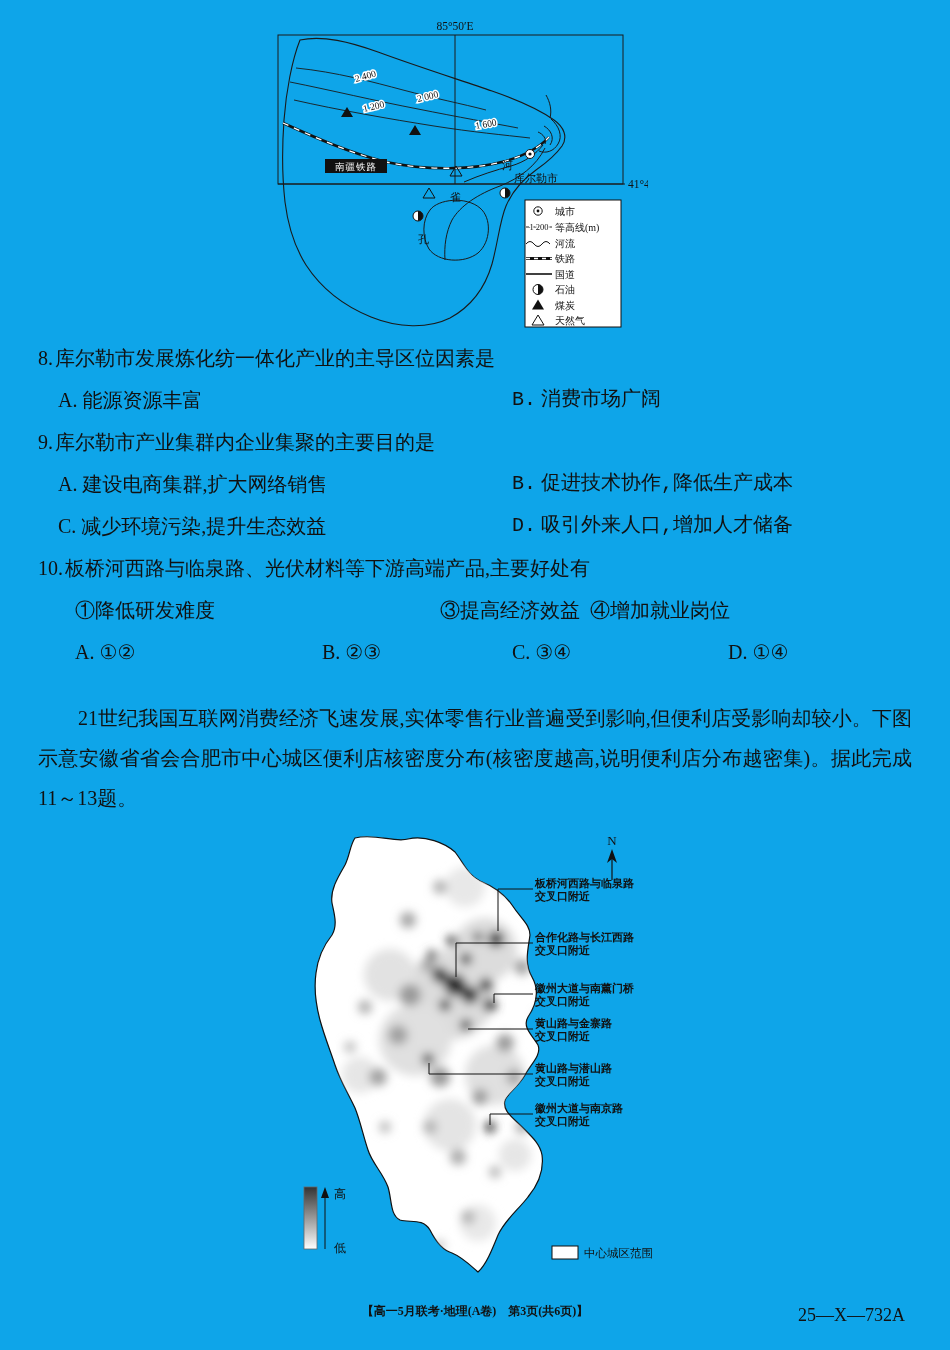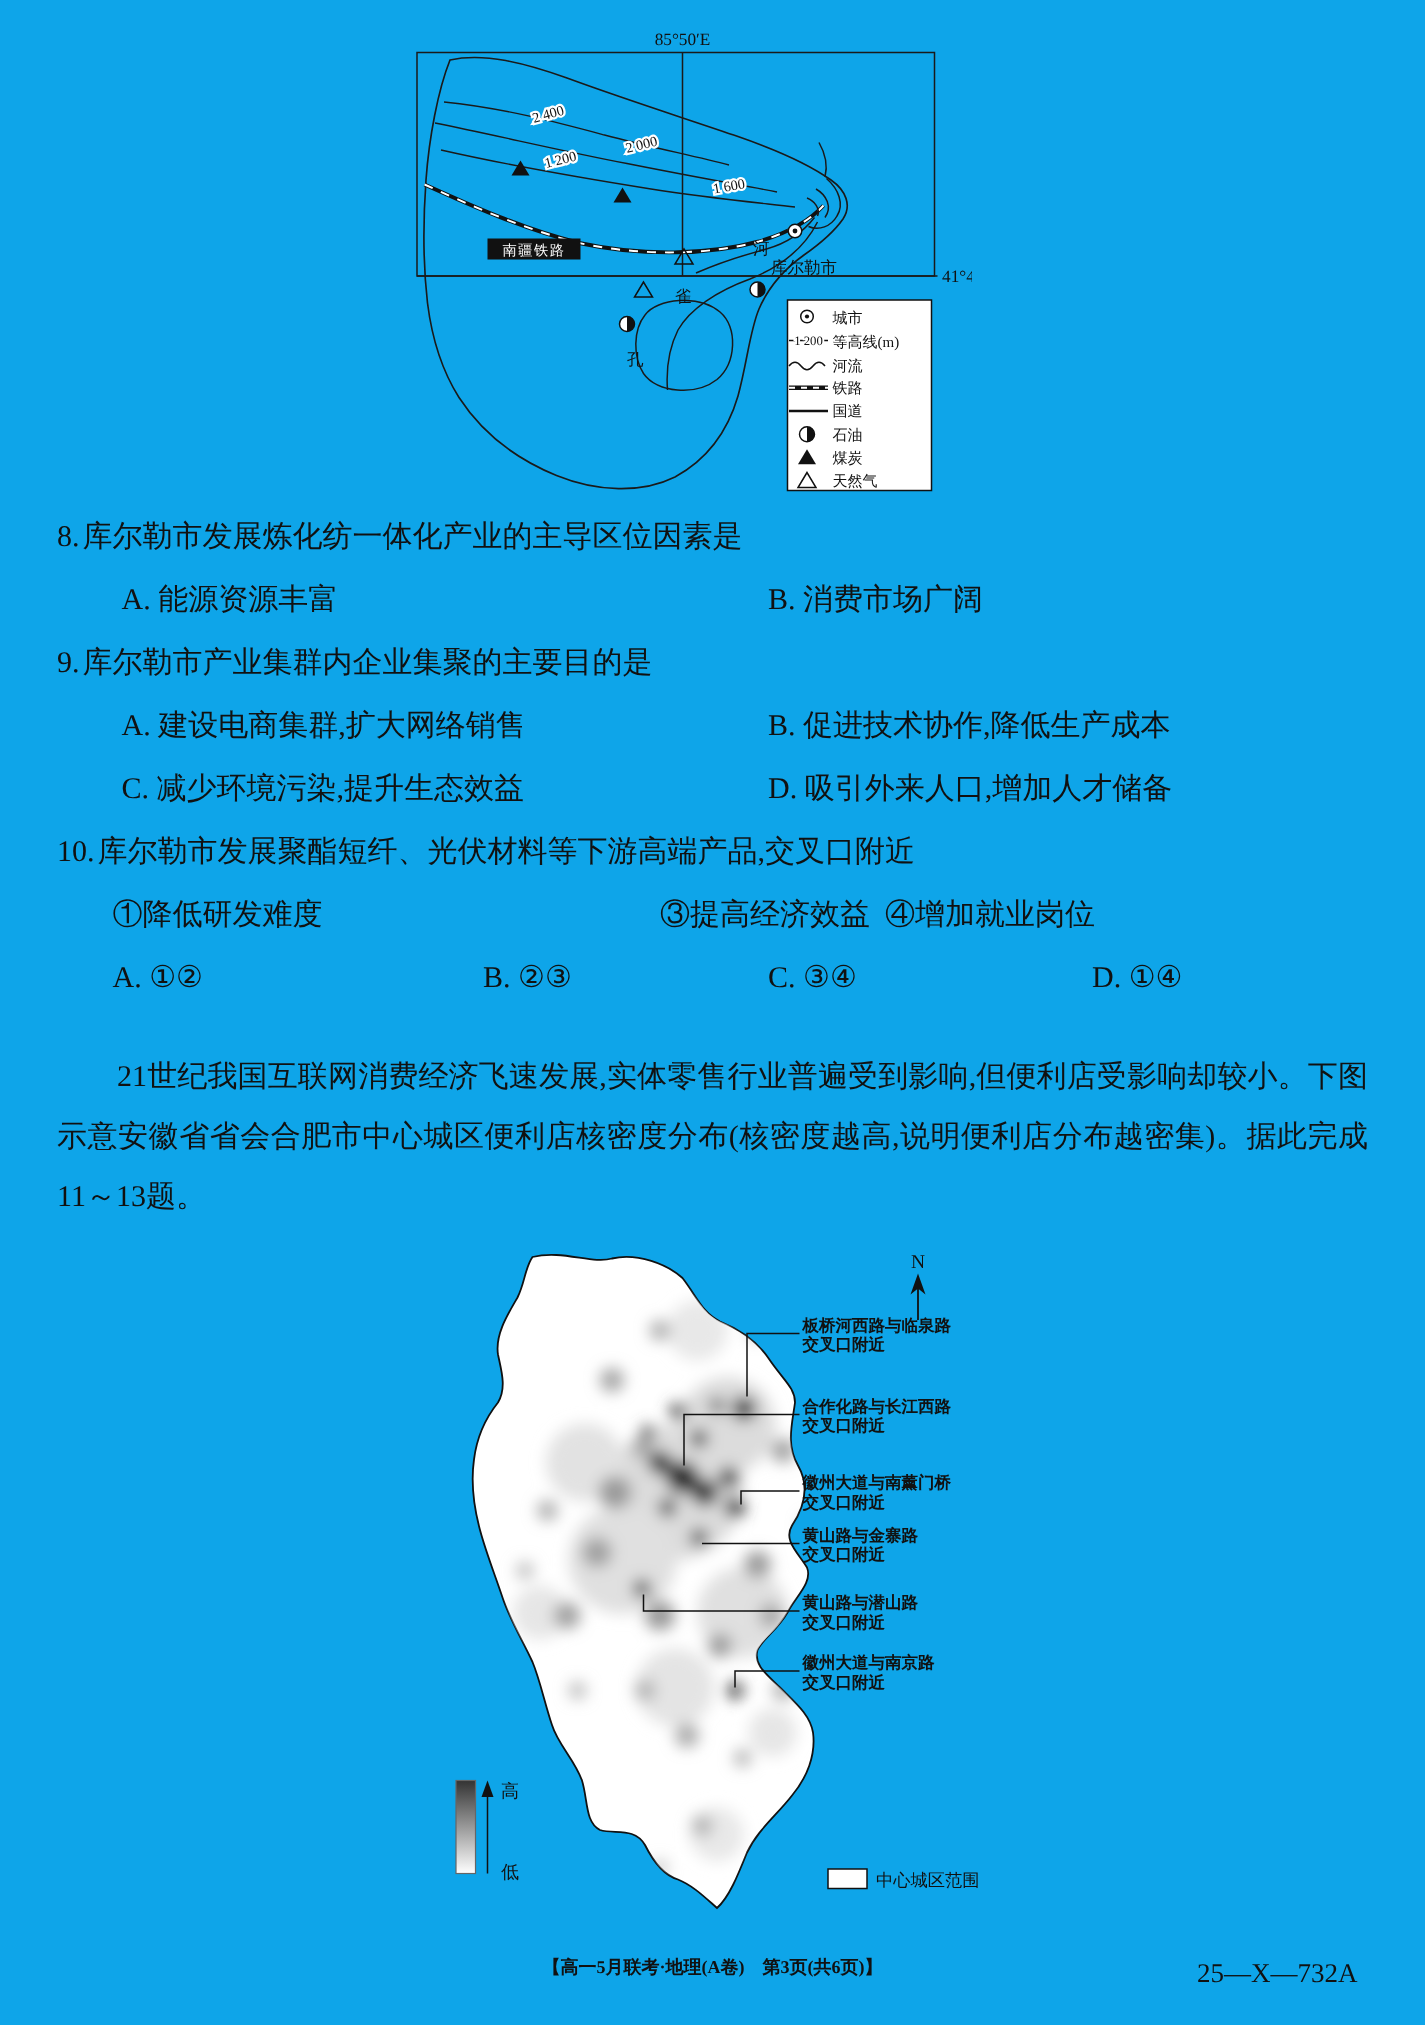--- a/index.html
+++ b/index.html
@@ -20,21 +20,21 @@
   .lg  { font-size:10px; fill:#111; }
   .lgs { font-size:8.5px; fill:#111; stroke:#fff; stroke-width:2.5px; paint-order:stroke; }
   .rwl { font-size:9.5px; fill:#fff; letter-spacing:1px; }
 
   
   .qa { position:absolute; left:38px; top:337px; width:874px; font-size:20px; }
   .line { position:relative; height:42px; line-height:42px; white-space:nowrap; }
   .stem .qnum { margin-right:2px; }
   .opt { position:absolute; top:0; }
   .opt .ol { margin-right:5px; }
-  .posA { left:43px; }  .posB { left:474px; }
+  .posA { left:20px; }  .posB { left:474px;font-family:Liberation Mono, monospace; }
   .s1 { left:37px; } .s2 { left:217px; } .s3 { left:402px; } .s4 { left:552px; }
   .o1 { left:37px; } .o2 { left:262px;margin-left:22px; } .o3 { left:474px; } .o4 { left:690px; }
 
   
   .passage {
     position:absolute; left:38px; top:698px; width:874px; margin:0;
     font-size:20px; line-height:40px; text-align:justify; text-indent:2em;
   }
 
   
@@ -172,21 +172,21 @@
     <div class="line">
       <span class="opt posA"><span class="ol">A.</span><span>建设电商集群,扩大网络销售</span></span>
       <span class="opt posB"><span class="ol">B.</span><span>促进技术协作,降低生产成本</span></span>
     </div>
     <div class="line">
       <span class="opt posA"><span class="ol">C.</span><span>减少环境污染,提升生态效益</span></span>
       <span class="opt posB"><span class="ol">D.</span><span>吸引外来人口,增加人才储备</span></span>
     </div>
 
     <div class="line stem">
-      <span class="qnum">10.</span><span>库尔勒市发展聚酯短纤、光伏材料等下游高端产品,交叉口附近</span>
+      <span class="qnum">10.</span><span>板桥河西路与临泉路、光伏材料等下游高端产品,主要好处有</span>
     </div>
     <div class="line">
       <span class="opt s1">①降低研发难度</span>
       <span class="opt s3">③提高经济效益</span>
       <span class="opt s4">④增加就业岗位</span>
     </div>
     <div class="line">
       <span class="opt o1"><span class="ol">A.</span><span>①②</span></span>
       <span class="opt o2"><span class="ol">B.</span><span>②③</span></span>
       <span class="opt o3"><span class="ol">C.</span><span>③④</span></span>

